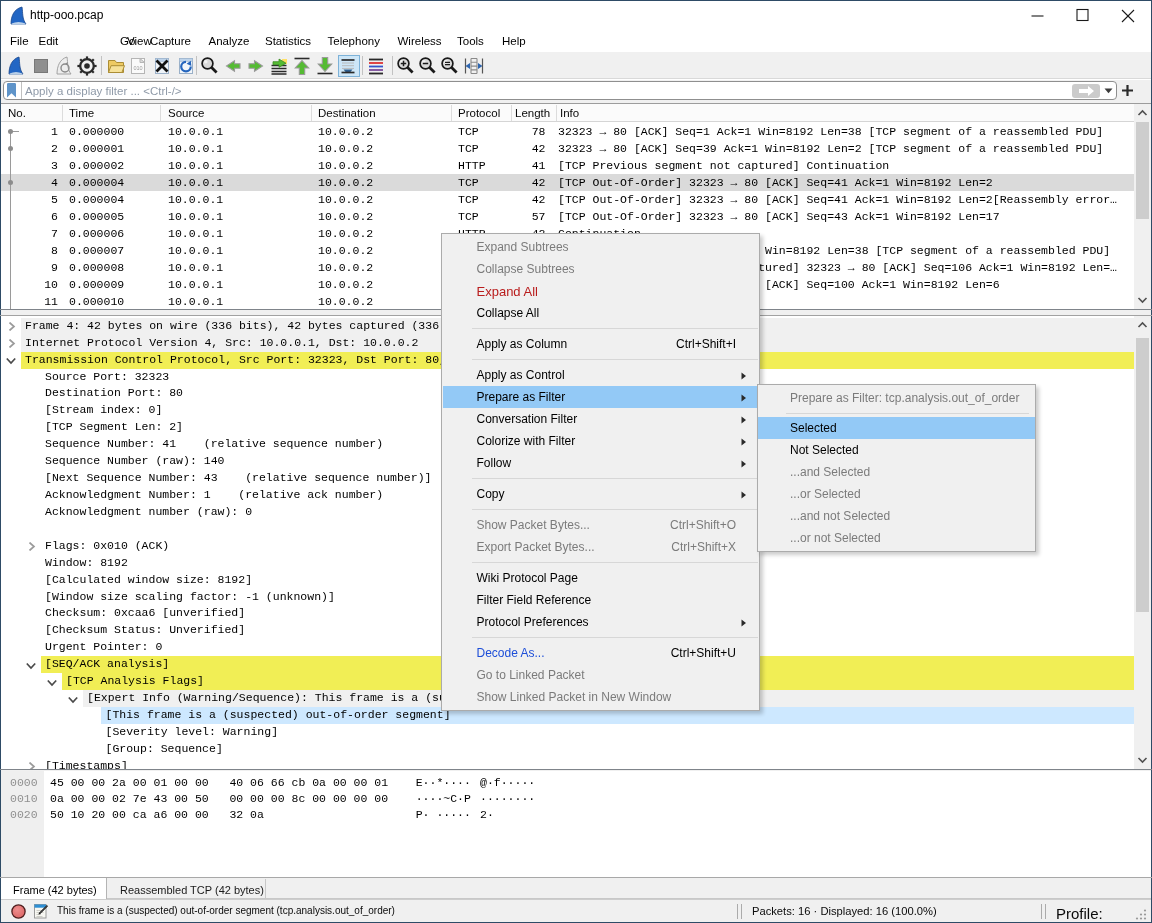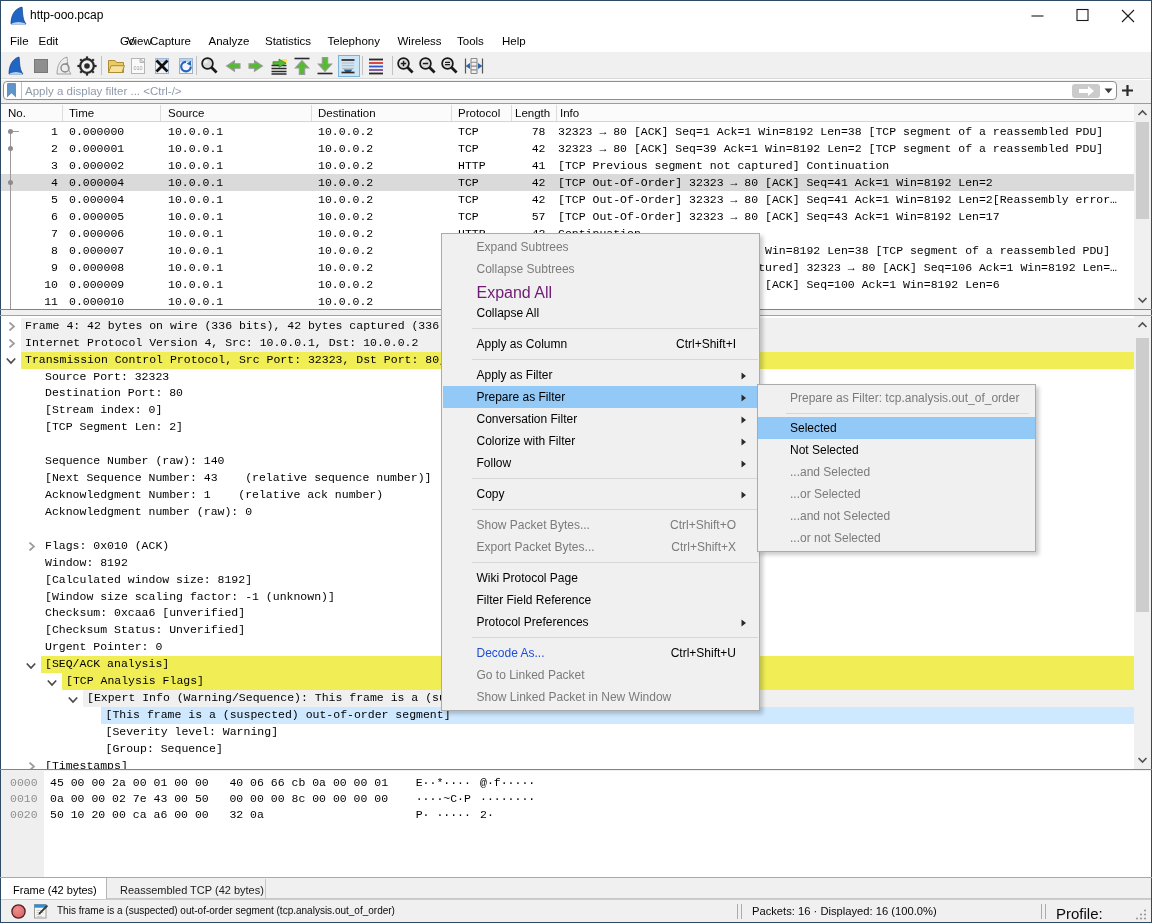--- a/index.html
+++ b/index.html
@@ -287,20 +287,21 @@
     </svg>
 <div class="abs" style="left:20.5px;top:351.64px;width:1113.5px;height:16.9px;background:#f1ee55;"></div>
 <div class="abs mono" style="left:25px;top:351.64px;height:16.9px;line-height:16.9px;font-size:11.5px;">Transmission Control Protocol, Src Port: 32323, Dst Port: 80, Seq: 41, Ack: 1, Len: 2</div>
 <svg class="abs" style="left:6px;top:357.14px;" width="10" height="8" viewBox="0 0 10 8">
       <path d="M0.8 1.5 L5 6 L9.2 1.5" fill="none" stroke="#4a4a4a" stroke-width="1.7"></path>
     </svg>
 <div class="abs mono" style="left:45px;top:368.56px;height:16.9px;line-height:16.9px;font-size:11.5px;">Source Port: 32323</div>
 <div class="abs mono" style="left:45px;top:385.48px;height:16.9px;line-height:16.9px;font-size:11.5px;">Destination Port: 80</div>
 <div class="abs mono" style="left:45px;top:402.40000000000003px;height:16.9px;line-height:16.9px;font-size:11.5px;">[Stream index: 0]</div>
 <div class="abs mono" style="left:45px;top:419.32000000000005px;height:16.9px;line-height:16.9px;font-size:11.5px;text-align:center;">[TCP Segment Len: 2]</div>
+<div class="abs mono" style="left:45px;top:436.24px;height:16.9px;line-height:16.9px;font-size:11.5px;">Sequence Number: 41    (relative sequence number)</div>
 <div class="abs mono" style="left:45px;top:453.16px;height:16.9px;line-height:16.9px;font-size:11.5px;">Sequence Number (raw): 140</div>
 <div class="abs mono" style="left:45px;top:470.08000000000004px;height:16.9px;line-height:16.9px;font-size:11.5px;">[Next Sequence Number: 43    (relative sequence number)]</div>
 <div class="abs mono" style="left:45px;top:487.0px;height:16.9px;line-height:16.9px;font-size:11.5px;">Acknowledgment Number: 1    (relative ack number)</div>
 <div class="abs mono" style="left:45px;top:503.92px;height:16.9px;line-height:16.9px;font-size:11.5px;">Acknowledgment number (raw): 0</div>
 <div class="abs mono" style="left:45px;top:537.76px;height:16.9px;line-height:16.9px;font-size:11.5px;">Flags: 0x010 (ACK)</div>
 <svg class="abs" style="left:27px;top:542.26px;" width="9" height="9" viewBox="0 0 9 9">
       <path d="M2.5 0.5 L7 4.5 L2.5 8.5" fill="none" stroke="#9b9b9b" stroke-width="1.7"></path>
     </svg>
 <div class="abs mono" style="left:45px;top:554.6800000000001px;height:16.9px;line-height:16.9px;font-size:11.5px;">Window: 8192</div>
 <div class="abs mono" style="left:45px;top:571.6px;height:16.9px;line-height:16.9px;font-size:11.5px;">[Calculated window size: 8192]</div>
@@ -395,27 +396,27 @@
         <circle cx="7" cy="6.5" r="1.1"></circle>
         <circle cx="11" cy="6.5" r="1.1"></circle>
         <circle cx="3" cy="10.5" r="1.1"></circle>
         <circle cx="7" cy="10.5" r="1.1"></circle>
         <circle cx="11" cy="10.5" r="1.1"></circle>
       </g>
     </svg>
 <div class="abs" style="left:441px;top:233px;width:319px;height:478px;background:#f0f0f0;border:1px solid #ababab;box-shadow:3px 3px 4px rgba(0,0,0,0.20);"></div>
 <div class="abs" style="left:476.5px;top:240px;font-size:12px;color:#7b7b7b;">Expand Subtrees</div>
 <div class="abs" style="left:476.5px;top:262px;font-size:12px;color:#7b7b7b;">Collapse Subtrees</div>
-<div class="abs" style="left:476.5px;top:284px;font-size:16px;color:#701a75;">Expand All</div>
+<div class="abs" style="left:476.5px;top:284px;font-size:13px;color:#b91c1c;">Expand All</div>
 <div class="abs" style="left:476.5px;top:306px;font-size:12px;color:#000;">Collapse All</div>
 <div class="abs" style="left:472px;top:328px;width:286px;height:1px;background:#d7d7d7;"></div>
 <div class="abs" style="left:476.5px;top:337px;font-size:12px;color:#000;">Apply as Column</div>
 <div class="abs" style="left:599px;top:337px;width:137px;text-align:right;font-size:12px;color:#000;">Ctrl+Shift+I</div>
 <div class="abs" style="left:472px;top:359px;width:286px;height:1px;background:#d7d7d7;"></div>
-<div class="abs" style="left:476.5px;top:368px;font-size:12px;color:#000;">Apply as Filter</div>
+<div class="abs" style="left:476.5px;top:368px;font-size:12px;color:#000;">Apply as Control</div>
 <svg class="abs" style="left:741px;top:371.5px;" width="6" height="8" viewBox="0 0 6 8">
       <path d="M0.5 0.5 L5 4 L0.5 7.5 Z" fill="#2a2a2a"></path>
     </svg>
 <div class="abs" style="left:443px;top:386px;width:316px;height:22px;background:#93c9f6;"></div>
 <div class="abs" style="left:476.5px;top:390px;font-size:12px;color:#000;">Prepare as Filter</div>
 <svg class="abs" style="left:741px;top:393.5px;" width="6" height="8" viewBox="0 0 6 8">
       <path d="M0.5 0.5 L5 4 L0.5 7.5 Z" fill="#2a2a2a"></path>
     </svg>
 <div class="abs" style="left:476.5px;top:412px;font-size:12px;color:#000;">Conversation Filter</div>
 <svg class="abs" style="left:741px;top:415.5px;" width="6" height="8" viewBox="0 0 6 8">

